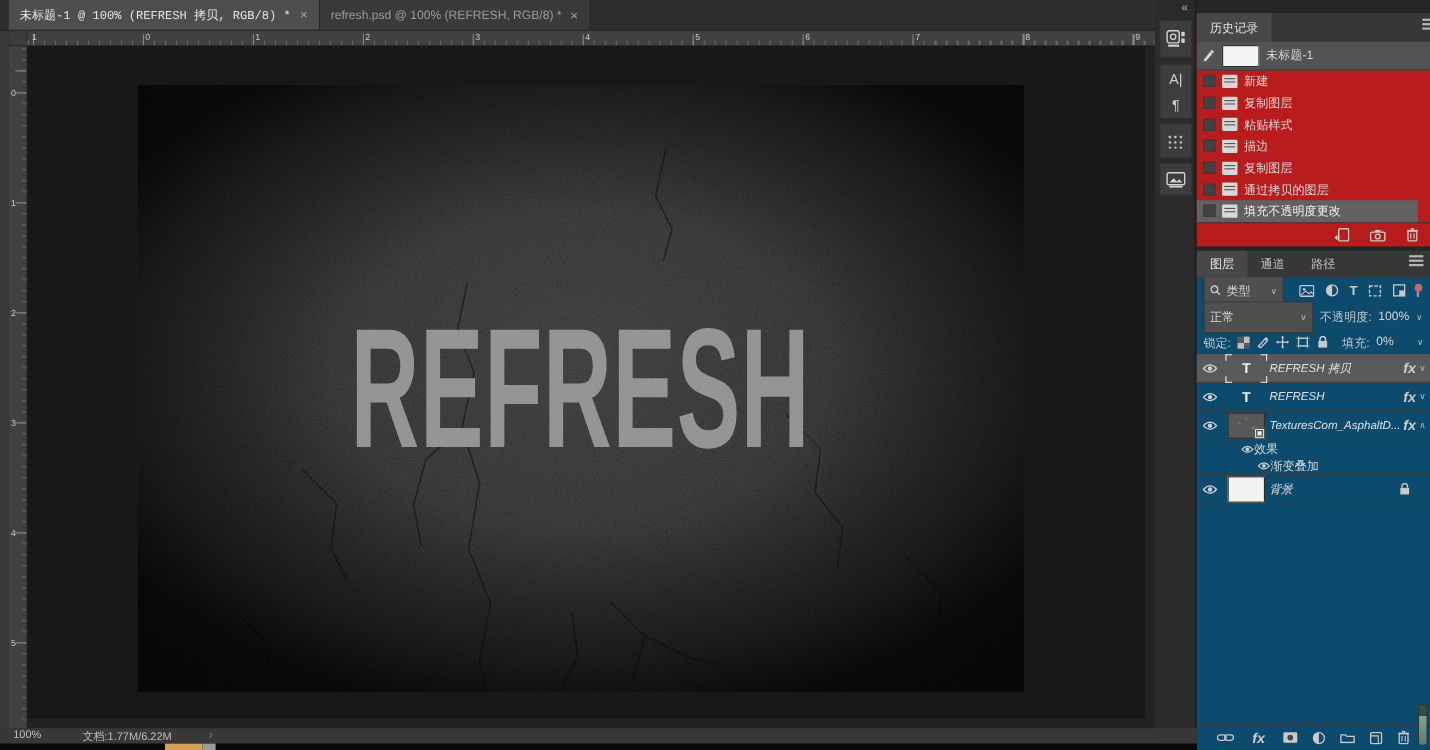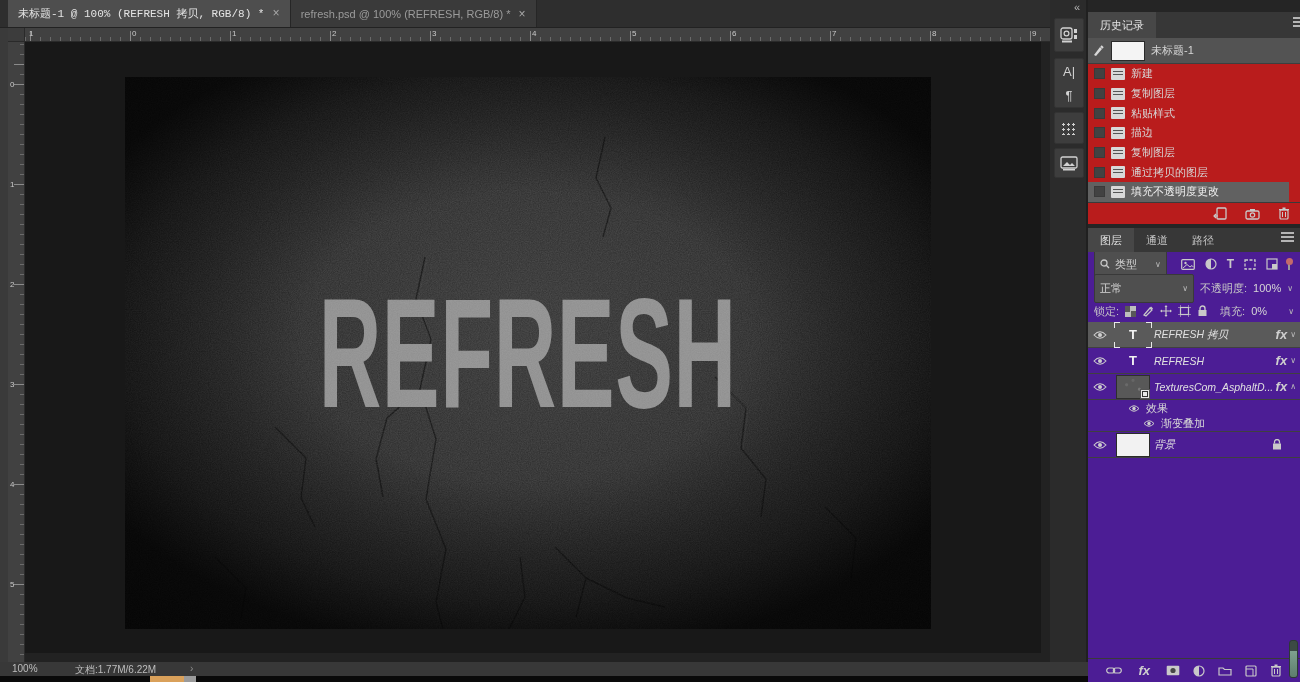--- a/index.html
+++ b/index.html
@@ -78,21 +78,21 @@
   .hist-doc::after { content:""; position:absolute; left:2px; top:3px; width:10px; height:1px; background:#555; box-shadow:0 3px 0 #555; }
   #history-scroll { position:absolute; right:0; top:0; width:11px; bottom:0; background:#3f3f3f; }
   #history-scroll .thumb { position:absolute; left:2px; top:14px; width:7px; height:64px; background:#5d5d5d; border-radius:3px; }
   .sb-arrow { position:absolute; left:2px; width:0; height:0; border-left:4px solid transparent; border-right:4px solid transparent; }
   .sb-up { top:4px; border-bottom:5px solid #9a9a9a; }
   .sb-down { bottom:4px; border-top:5px solid #9a9a9a; }
   #history-footer { position:absolute; left:0; bottom:0; width:100%; height:22px; border-top:1px solid #3a3a3a;
     display:flex; align-items:center; justify-content:flex-end; gap:18px; padding-right:22px; }
 
   
-  #layers-panel { position:absolute; left:0; top:228px; width:212px; height:454px; background:#4c1d95; }
+  #layers-panel { position:absolute; left:0; top:228px; width:212px; height:454px; background:#0c4a6e; }
   #layers-tabs { height:24px; }
   .ctl-row { display:flex; align-items:center; height:24px; padding:0 6px; gap:6px; }
   .field { background:#4f4f4f; border:1px solid #393939; border-radius:2px; height:29px; display:flex; align-items:center; padding:0 5px; gap:5px; }
   .chev { font-size:8px; color:#b9b9b9; }
   .lbl { color:#c6c6c6; }
   .filter-icons { display:flex; align-items:center; gap:10px; margin-left:8px; }
   .layer-row { display:flex; align-items:center; height:26px; border-bottom:1px solid #404040; padding-right:4px; }
   .layer-row.selected { background:#5a5a5a; }
   .eye-cell { width:24px; display:flex; justify-content:center; flex:none; }
   .thumb-cell { width:42px; display:flex; justify-content:center; flex:none; position:relative; }
@@ -106,21 +106,21 @@
       radial-gradient(circle at 30% 40%, #6a6a6a 1px, transparent 2px),
       radial-gradient(circle at 70% 60%, #777 1px, transparent 2px),
       radial-gradient(circle at 50% 20%, #666 1px, transparent 2px), #585858;
       border:1px solid #2e2e2e; position:relative; }
   .so-badge { position:absolute; right:-1px; bottom:-1px; width:10px; height:10px; background:#e9e9e9; border:1px solid #555;
       display:flex; align-items:center; justify-content:center; }
   .so-badge::after { content:""; width:4px; height:4px; border:1px solid #333; }
   .bg-thumb { width:34px; height:24px; background:#f2f2f2; border:1px solid #2a2a2a; }
   .layer-name { flex:1; min-width:0; overflow:hidden; white-space:nowrap; text-overflow:clip; color:#e0e0e0; font-size:10.5px;font-style:italic; }
   .fx-lbl { font-style:italic; font-weight:700; color:#cfcfcf; font-size:13px; margin:0 3px; }
-  .fx-row { display:flex; align-items:center; height:16px; gap:6px; }
+  .fx-row { display:flex; align-items:center; height:16px; }
   #layers-footer { position:absolute; left:0; bottom:0; width:100%; height:24px; border-top:1px solid #3a3a3a;
     display:flex; align-items:center; justify-content:flex-end; gap:13px; padding-right:18px; }
   .checker { width:11px; height:11px; background:conic-gradient(#bdbdbd 0 25%, #585858 0 50%, #bdbdbd 0 75%, #585858 0); }
   .toggle-stem { width:10px; height:12px; position:relative; }
   .toggle-stem::before { content:""; position:absolute; left:4px; top:5px; width:2px; height:7px; background:#9a9a9a; }
   .toggle-dot { position:absolute; left:1.5px; top:0; width:7px; height:7px; border-radius:50%; background:#c46a6a; }
   #green-artifact { position:absolute; right:2px; bottom:4px; width:9px; height:38px; border-radius:3px;
     background:linear-gradient(#3c4a44 0 28%, #7fa08f 28%, #5d7d6d); border:1px solid #2c3a34; }
 
   

